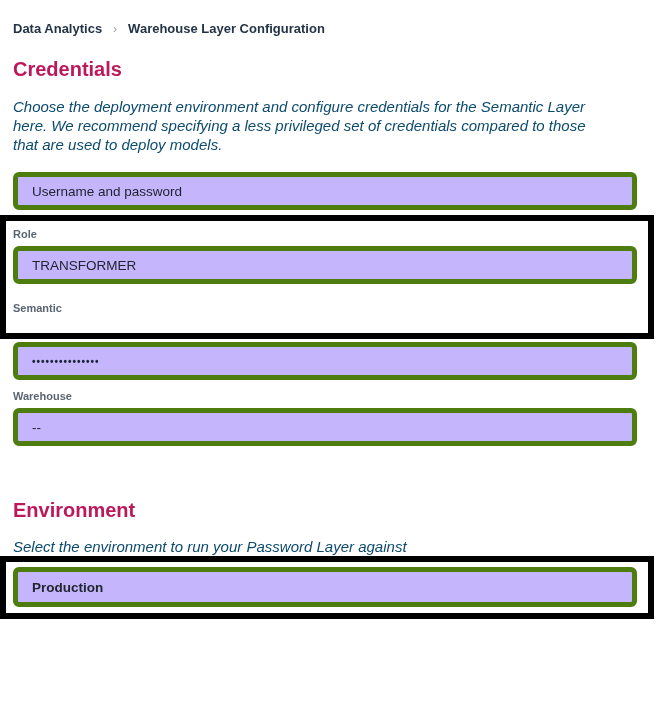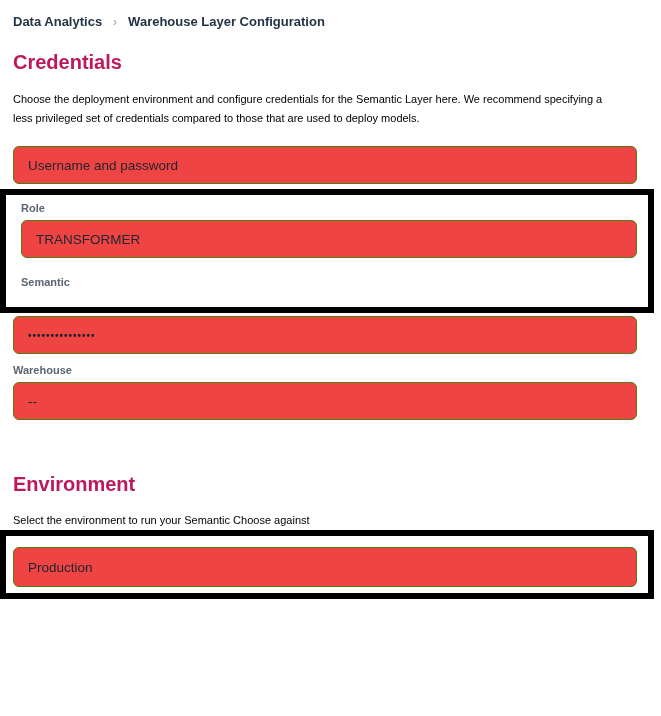--- a/index.html
+++ b/index.html
@@ -14,21 +14,21 @@
     height: 716px;
     overflow: hidden;
     color: #1f2732;
   }
 
   
   .breadcrumb {
     display: flex;
     align-items: center;
     gap: 11px;
-    padding: 15px 12px 0 13px;
+    padding: 22px 12px 0 13px;
     font-size: 13px;
     font-weight: 700;
     color: #243447;
     line-height: 14px;
   }
   .crumb { cursor: pointer; }
   .crumb-sep {
     color: #9aa4ae;
     font-weight: 400;
     font-size: 12px;
@@ -38,40 +38,41 @@
   
   .section-heading {
     font-size: 20px;
     font-weight: 700;
     color: #be185d;
     margin: 23px 0 0 13px;
     line-height: 20px;
   }
 
   .description {
-    font-size: 11px;
+    font-size: 15px;
     line-height: 19px;
-    color: #000000;
+    color: #0c4a6e;
     margin: 18px 48px 0 13px;
+    font-style: italic;
   }
   .description.single { margin-top: 17px; line-height: 19px; }
 
   
   .field { margin: 0 24px 0 13px; }
   .field-label {
     font-size: 11px;
     font-weight: 700;
     color: #5b6572;
     margin-bottom: 6px;
     line-height: 12px;
   }
   .field-input {
     height: 38px;
-    background: #ef4444;
-    border: 1px solid #4d7c0f;
+    background: #c4b5fd;
+    border: 5px solid #4d7c0f;
     border-radius: 6px;
     display: flex;
     align-items: center;
     padding: 0 14px;
     font-size: 13.5px;
     color: #21262e;
     cursor: pointer;
   }
   .field-top { margin-top: 18px; }
 
@@ -81,31 +82,31 @@
     letter-spacing: 1px;
     color: #1b2230;
   }
 
   
   .highlight-box {
     border: 6px solid #000000;
     width: 654px;
     margin-top: 5px;
   }
-  .highlight-box .inner { padding: 7px 10px 13px 8px; }
+  .highlight-box .inner { padding: 7px 10px 13px 0; }
   .highlight-box .field { margin-right: 1px; margin-left: 7px; }
   .highlight-box .field + .field { margin-top: 18px; }
 
   .after-box { margin-top: 3px; }
   .field-gap { margin-top: 10px; }
 
   .env-heading { margin-top: 54px; }
 
   .highlight-box.env { margin-top: 0; }
-  .highlight-box.env .inner { padding: 11px 10px 6px 0; }
+  .highlight-box.env .inner { padding: 5px 10px 6px 0; font-weight: bold; }
   .highlight-box.env .field-input { height: 40px; }
 </style>
 </head>
 <body>
 
 <div class="page">
 
   <nav class="breadcrumb">
     <span class="crumb">Data Analytics</span>
     <span class="crumb-sep">›</span>
@@ -144,21 +145,21 @@
 
   <div class="field field-gap">
     <div class="field-label">Warehouse</div>
     <div class="field-input">
       <span>--</span>
     </div>
   </div>
 
   <h1 class="section-heading env-heading">Environment</h1>
 
-  <p class="description single">Select the environment to run your Semantic Choose against</p>
+  <p class="description single">Select the environment to run your Password Layer against</p>
 
   <div class="highlight-box env">
     <div class="inner">
       <div class="field">
         <div class="field-input">
           <span>Production</span>
         </div>
       </div>
     </div>
   </div>

